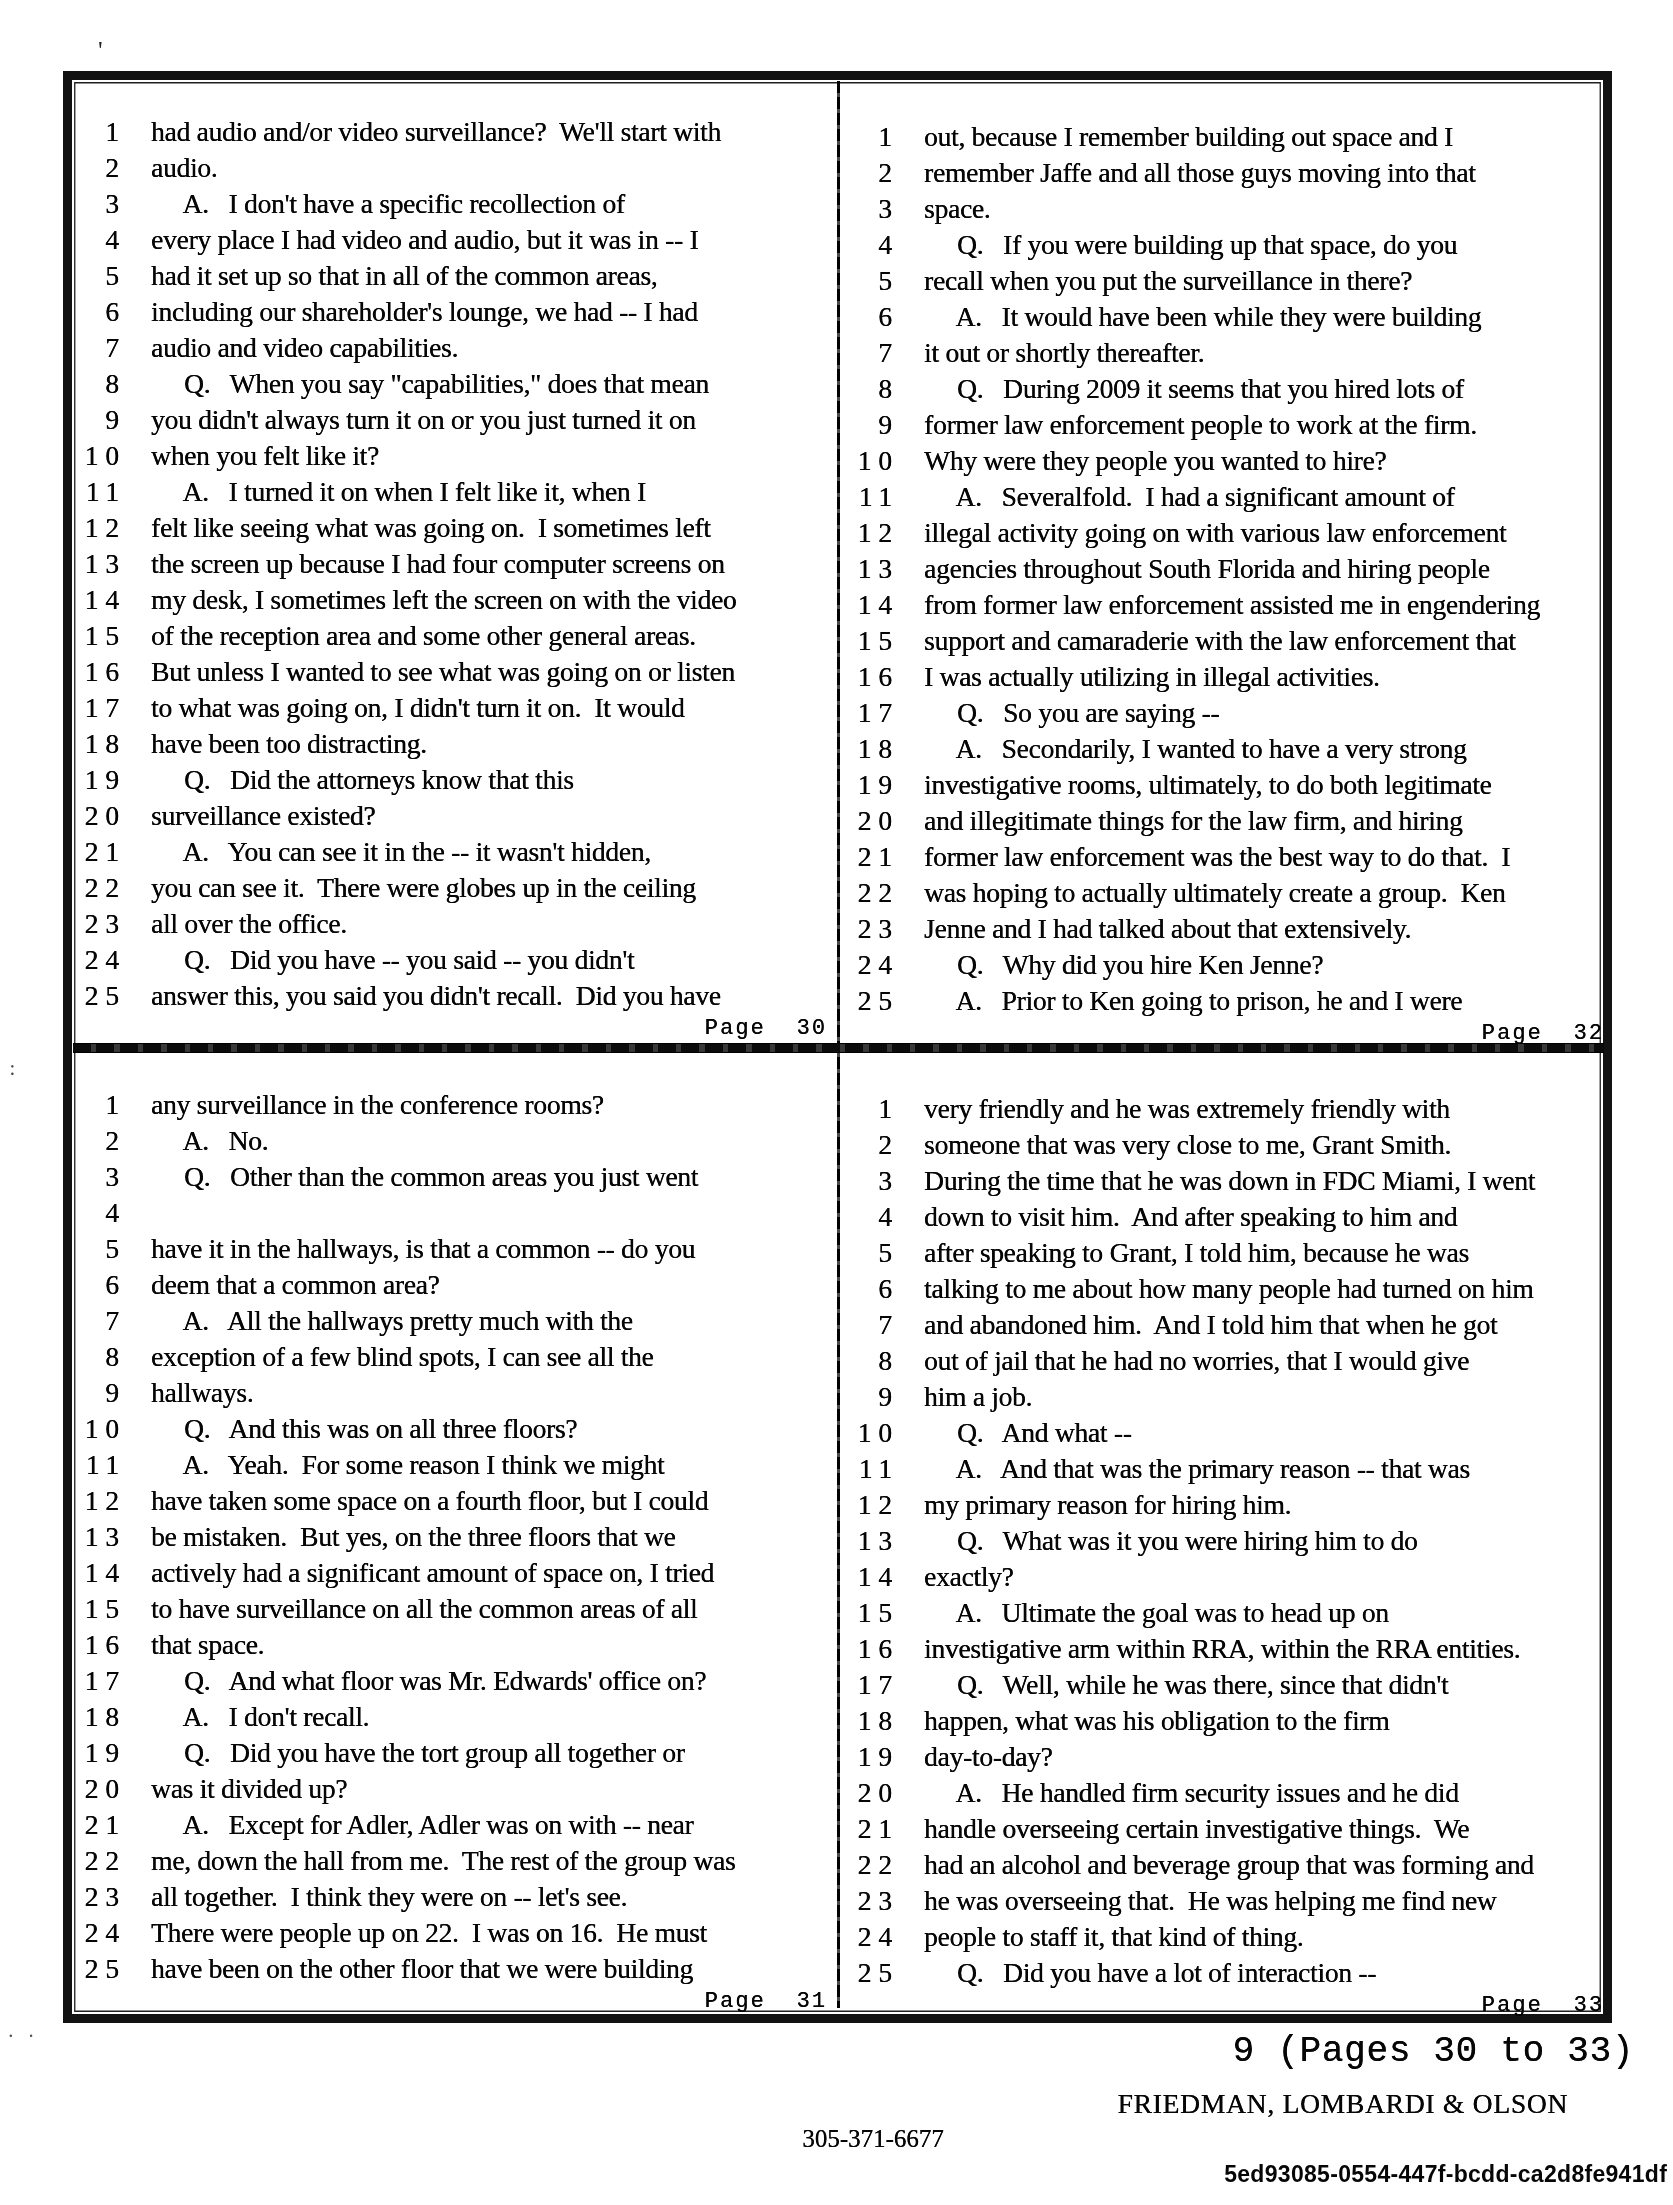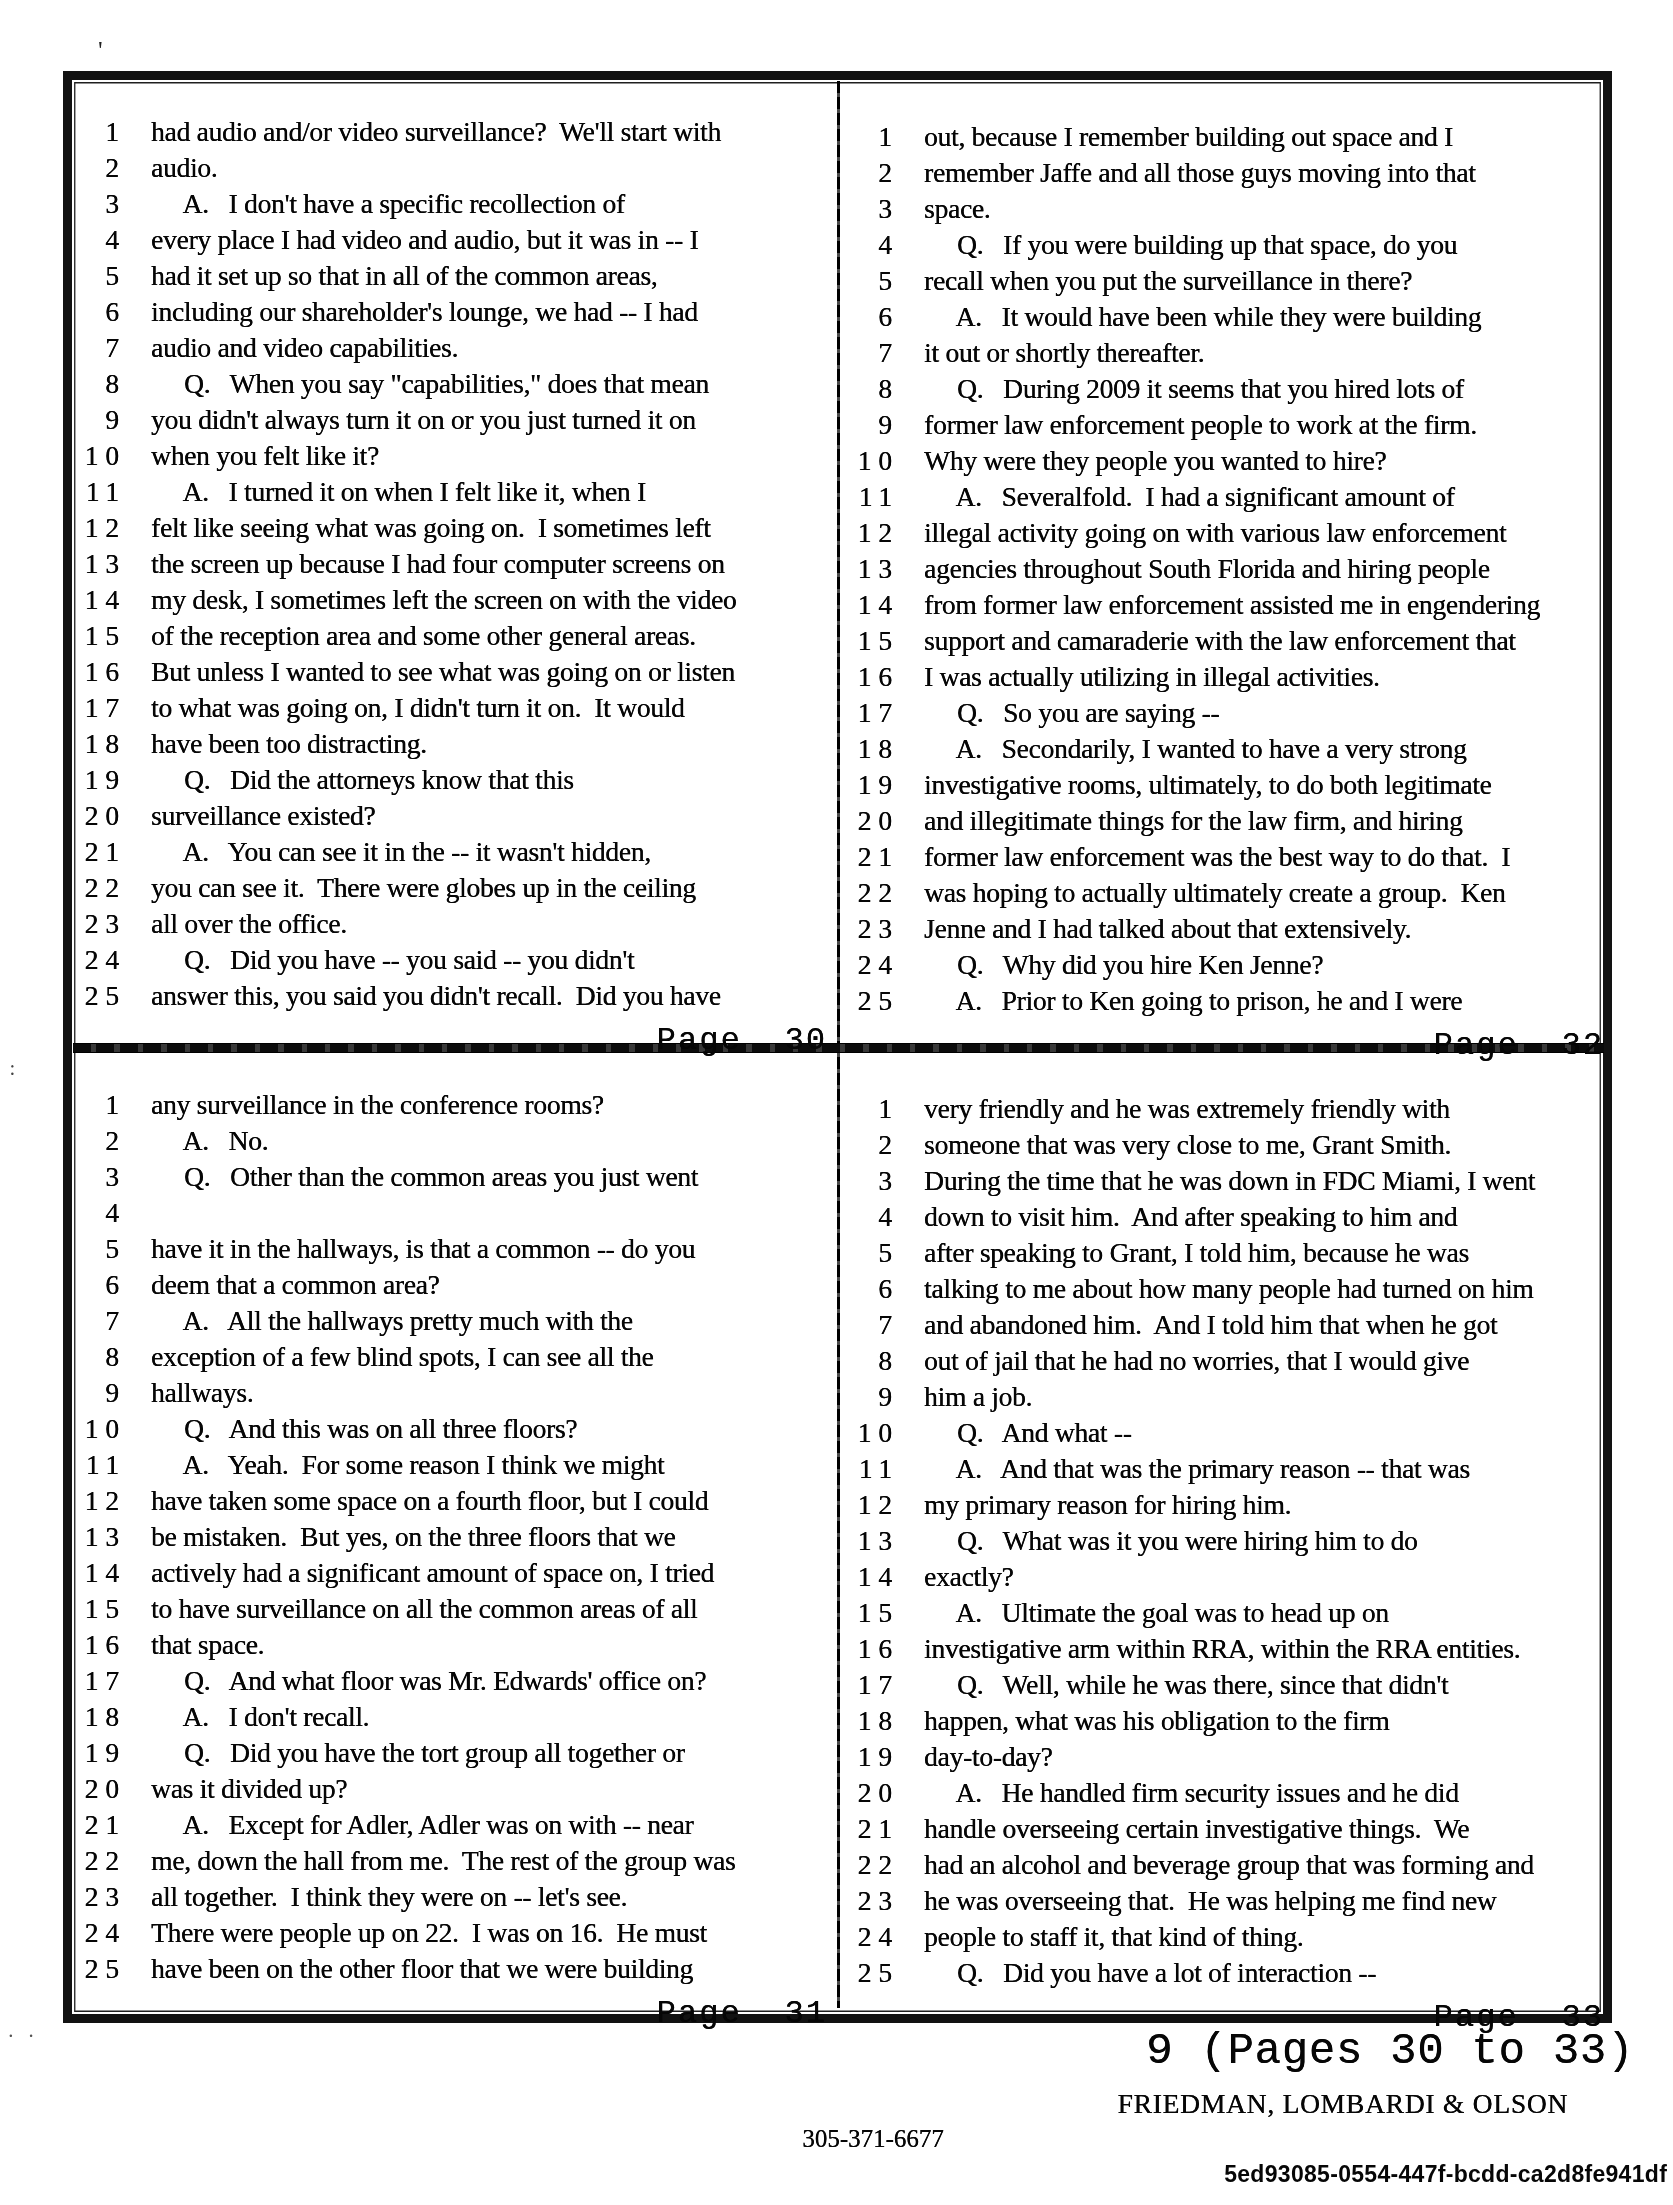--- a/index.html
+++ b/index.html
@@ -37,28 +37,28 @@
     letter-spacing:6.9px;white-space:pre;flex:0 0 auto;
     text-shadow:0.3px 0 0 currentColor;
   }
   .txt{
     margin-left:25px;font-size:27.6px;line-height:36px;white-space:pre;
     letter-spacing:-0.3px;
     text-shadow:0.3px 0 0 currentColor;
   }
   .pagelabel{
     font-family:"Liberation Mono", monospace;
-    font-size:32px;line-height:27.6px;letter-spacing:2.1px;
-    text-align:right;white-space:pre;margin-top:13px;
+    font-size:22px;line-height:27.6px;letter-spacing:2.1px;
+    text-align:right;white-space:pre;margin-top:1px;
     text-shadow:0.3px 0 0 currentColor;
   }
   .foot-ind{
     position:absolute;right:40px;top:2032px;
     font-family:"Liberation Mono", monospace;
-    font-size:44px;line-height:39px;letter-spacing:0.7px;white-space:pre;
+    font-size:36px;line-height:39px;letter-spacing:0.7px;white-space:pre;
     text-shadow:0.3px 0 0 currentColor;
   }
   .foot-firm{
     position:absolute;left:0;top:2088px;width:1568px;text-align:right;
     font-size:27.6px;letter-spacing:0.7px;
     text-shadow:0.3px 0 0 currentColor;
   }
   .foot-phone{
     position:absolute;left:0;top:2125px;width:1674px;text-align:center;
     font-size:25px;

